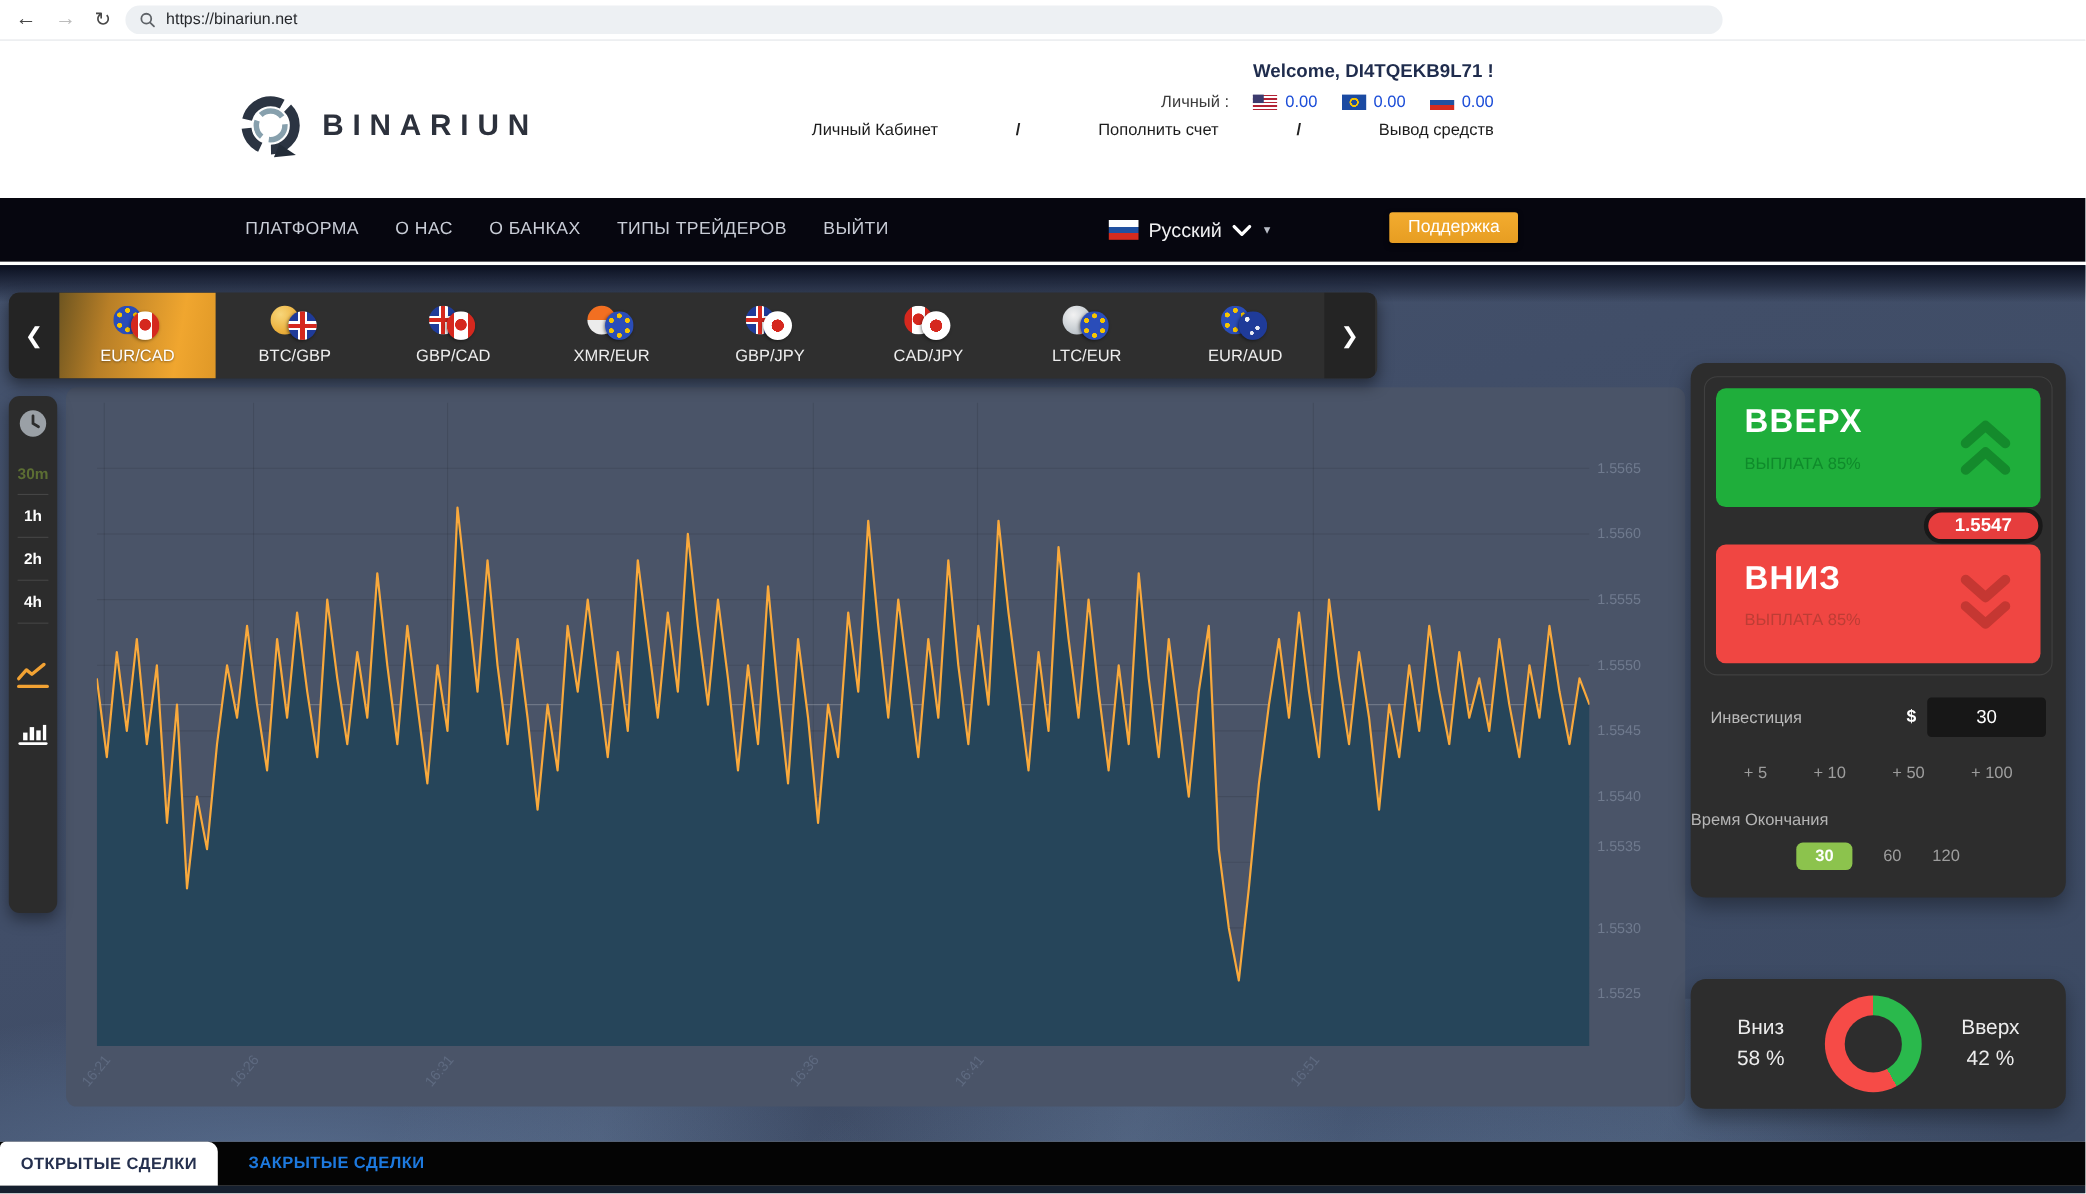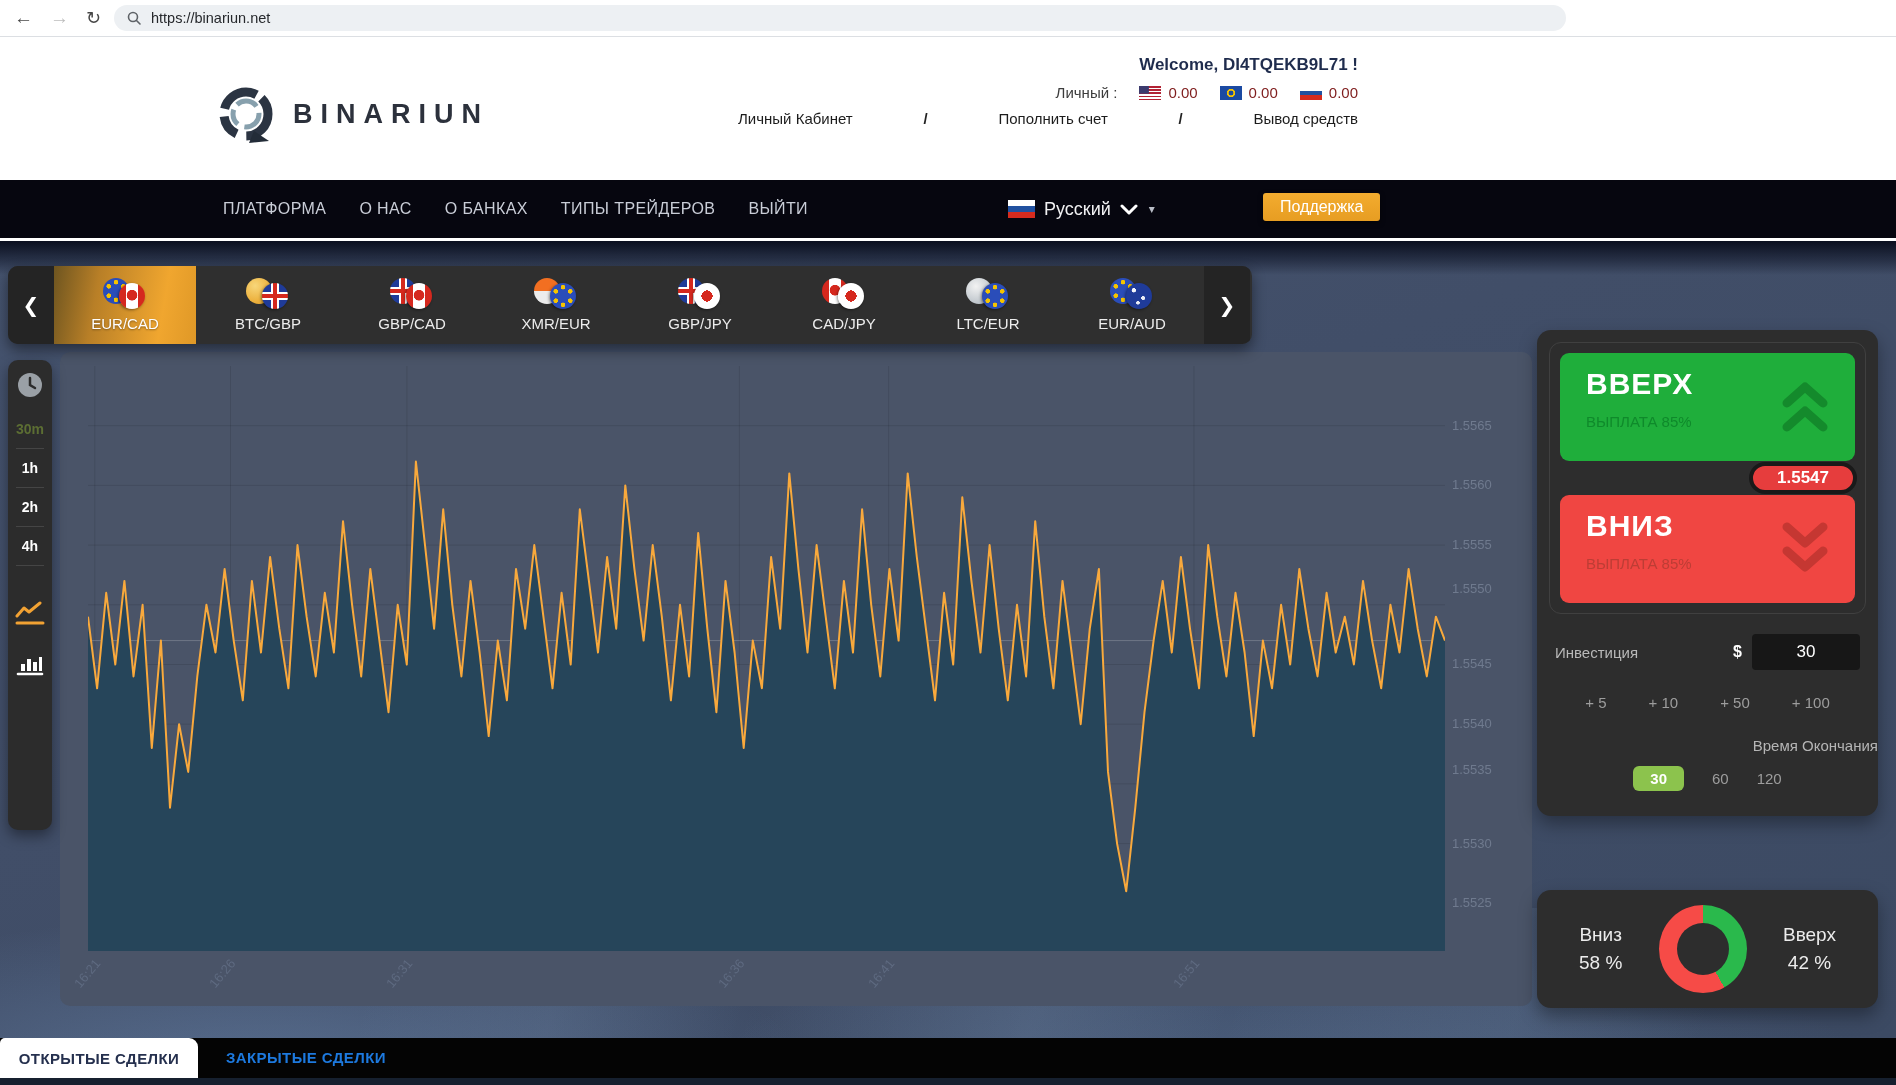--- a/index.html
+++ b/index.html
@@ -17,21 +17,21 @@
           display:flex;align-items:center;padding-left:12px;gap:9px;}
   .url-text{font-size:14.5px;color:#26282c;}
 
   
   .site-header{position:absolute;top:37px;left:0;right:0;height:143px;background:#fff;}
   .brand{position:absolute;left:213px;top:44px;display:flex;align-items:center;gap:14px;cursor:pointer;}
   .brand-word{font-size:27px;font-weight:600;letter-spacing:8px;color:#2c313c;}
   .header-right{position:absolute;right:538px;top:18px;text-align:right;width:620px;}
   .welcome{font-size:17px;font-weight:bold;color:#1f2c4d;}
   .balance-row{margin-top:9px;font-size:15px;color:#3c3c3c;display:flex;justify-content:flex-end;align-items:center;gap:22px;}
-  .bal-group{display:inline-flex;align-items:center;gap:7px;color:#7f1d1d;}
+  .bal-group{display:inline-flex;align-items:center;gap:7px;color:#1d4ed8;}
   .flag-rect{display:inline-block;width:22px;height:14px;}
   .flag-rect.us{background:linear-gradient(#3c3b6e,#3c3b6e) left top/45% 55% no-repeat,
                 repeating-linear-gradient(180deg,#b22234 0 1.6px,#fff 1.6px 3.2px);}
   .flag-rect.eu{background-image:radial-gradient(circle at 50% 50%,transparent 2.4px,#f6c400 2.6px 4px,transparent 4.4px);
                 background-color:#1b4aa2;}
   .flag-rect.ru{background:linear-gradient(180deg,#fff 0 34%,#2151a0 34% 67%,#d52b1e 67%);}
   .flag-rect.lg{width:27px;height:18px;}
   .account-links{margin-top:9px;font-size:15px;color:#1c1c1c;display:flex;justify-content:space-between;gap:12px;align-items:center;}
   .account-links .sep{color:#222;font-weight:bold;}
 
@@ -131,21 +131,21 @@
   .price-badge{position:absolute;right:8px;top:119px;z-index:4;background:#e63d3d;border:4px solid #191919;
                border-radius:16px;padding:2px 24px;color:#fff;font-weight:bold;font-size:17px;}
   .invest-row{margin:20px 18px 0;display:flex;justify-content:space-between;align-items:center;}
   .invest-label{color:#b9b9b9;font-size:15px;}
   .invest-right{display:flex;align-items:center;}
   .dollar{color:#fff;font-weight:bold;margin-right:10px;font-size:16px;}
   .invest-input{width:104px;height:34px;background:#171717;border:none;border-radius:4px;color:#fff;
                 font-size:17px;text-align:center;font-family:inherit;}
   .inc-row{margin-top:24px;display:flex;justify-content:center;gap:42px;color:#9d9d9d;font-size:15px;}
   .inc-row span{cursor:pointer;}
-  .expiry-label{margin-top:26px;text-align:right;color:#b5b5b5;font-size:15px;}
+  .expiry-label{margin-top:26px;text-align:left;color:#b5b5b5;font-size:15px;}
   .expiry-row{margin-top:12px;display:flex;justify-content:center;align-items:center;gap:28px;
               font-size:15px;color:#9d9d9d;}
   .chip{cursor:pointer;}
   .chip.selected{background:#8cc34d;color:#fff;padding:4px 17px;border-radius:6px;font-weight:bold;}
 
   
   .sentiment-card{position:absolute;left:1537px;top:649px;width:341px;height:118px;background:#2d2d2d;border-radius:14px;
                   display:flex;align-items:center;justify-content:space-between;padding:0 42px;box-sizing:border-box;
                   font-size:19px;color:#ececec;text-align:center;line-height:1.45;box-shadow:0 8px 18px rgba(0,0,0,.35);}
   .donut{width:88px;height:88px;border-radius:50%;position:relative;}
@@ -255,21 +255,21 @@
           <line x1="800.63" y1="0" x2="800.63" y2="585" stroke="rgba(0,0,0,0.10)" stroke-width="1"></line>
           <line x1="1105.955" y1="0" x2="1105.955" y2="585" stroke="rgba(0,0,0,0.10)" stroke-width="1"></line>
           <line x1="0" y1="274.5918367346955" x2="1357" y2="274.5918367346955" stroke="rgba(255,255,255,0.20)" stroke-width="1"></line>
           <path d="M0 585 L0.0 250.7 L9.1 322.3 L18.2 226.8 L27.3 298.5 L36.4 214.9 L45.5 310.4 L54.6 238.8 L63.8 382.0 L72.9 274.6 L82.0 441.7 L91.1 358.2 L100.2 405.9 L109.3 310.4 L118.4 238.8 L127.5 286.5 L136.6 203.0 L145.7 274.6 L154.8 334.3 L163.9 214.9 L173.0 286.5 L182.1 191.0 L191.3 262.7 L200.4 322.3 L209.5 179.1 L218.6 250.7 L227.7 310.4 L236.8 226.8 L245.9 286.5 L255.0 155.2 L264.1 238.8 L273.2 310.4 L282.3 203.0 L291.4 274.6 L300.5 346.2 L309.7 238.8 L318.8 298.5 L327.9 95.5 L337.0 179.1 L346.1 262.7 L355.2 143.3 L364.3 238.8 L373.4 310.4 L382.5 214.9 L391.6 286.5 L400.7 370.1 L409.8 274.6 L418.9 334.3 L428.0 203.0 L437.2 262.7 L446.3 179.1 L455.4 250.7 L464.5 322.3 L473.6 226.8 L482.7 298.5 L491.8 143.3 L500.9 214.9 L510.0 286.5 L519.1 191.0 L528.2 262.7 L537.3 119.4 L546.4 203.0 L555.6 274.6 L564.7 179.1 L573.8 250.7 L582.9 334.3 L592.0 238.8 L601.1 310.4 L610.2 167.1 L619.3 262.7 L628.4 346.2 L637.5 214.9 L646.6 286.5 L655.7 382.0 L664.8 274.6 L673.9 322.3 L683.1 191.0 L692.2 262.7 L701.3 107.4 L710.4 203.0 L719.5 286.5 L728.6 179.1 L737.7 250.7 L746.8 322.3 L755.9 214.9 L765.0 286.5 L774.1 143.3 L783.2 238.8 L792.3 310.4 L801.4 203.0 L810.6 274.6 L819.7 107.4 L828.8 191.0 L837.9 262.7 L847.0 334.3 L856.1 226.8 L865.2 298.5 L874.3 131.3 L883.4 214.9 L892.5 286.5 L901.6 179.1 L910.7 262.7 L919.8 334.3 L929.0 238.8 L938.1 310.4 L947.2 155.2 L956.3 250.7 L965.4 322.3 L974.5 214.9 L983.6 286.5 L992.7 358.2 L1001.8 262.7 L1010.9 203.0 L1020.0 405.9 L1029.1 477.6 L1038.2 525.3 L1047.3 441.7 L1056.5 346.2 L1065.6 274.6 L1074.7 214.9 L1083.8 286.5 L1092.9 191.0 L1102.0 262.7 L1111.1 322.3 L1120.2 179.1 L1129.3 250.7 L1138.4 310.4 L1147.5 226.8 L1156.6 286.5 L1165.7 370.1 L1174.9 274.6 L1184.0 322.3 L1193.1 238.8 L1202.2 298.5 L1211.3 203.0 L1220.4 262.7 L1229.5 310.4 L1238.6 226.8 L1247.7 286.5 L1256.8 250.7 L1265.9 298.5 L1275.0 214.9 L1284.1 274.6 L1293.2 322.3 L1302.4 238.8 L1311.5 286.5 L1320.6 203.0 L1329.7 262.7 L1338.8 310.4 L1347.9 250.7 L1357.0 274.6 L1357 585 Z" fill="#26455a"></path>
           <path d="M0.0 250.7 L9.1 322.3 L18.2 226.8 L27.3 298.5 L36.4 214.9 L45.5 310.4 L54.6 238.8 L63.8 382.0 L72.9 274.6 L82.0 441.7 L91.1 358.2 L100.2 405.9 L109.3 310.4 L118.4 238.8 L127.5 286.5 L136.6 203.0 L145.7 274.6 L154.8 334.3 L163.9 214.9 L173.0 286.5 L182.1 191.0 L191.3 262.7 L200.4 322.3 L209.5 179.1 L218.6 250.7 L227.7 310.4 L236.8 226.8 L245.9 286.5 L255.0 155.2 L264.1 238.8 L273.2 310.4 L282.3 203.0 L291.4 274.6 L300.5 346.2 L309.7 238.8 L318.8 298.5 L327.9 95.5 L337.0 179.1 L346.1 262.7 L355.2 143.3 L364.3 238.8 L373.4 310.4 L382.5 214.9 L391.6 286.5 L400.7 370.1 L409.8 274.6 L418.9 334.3 L428.0 203.0 L437.2 262.7 L446.3 179.1 L455.4 250.7 L464.5 322.3 L473.6 226.8 L482.7 298.5 L491.8 143.3 L500.9 214.9 L510.0 286.5 L519.1 191.0 L528.2 262.7 L537.3 119.4 L546.4 203.0 L555.6 274.6 L564.7 179.1 L573.8 250.7 L582.9 334.3 L592.0 238.8 L601.1 310.4 L610.2 167.1 L619.3 262.7 L628.4 346.2 L637.5 214.9 L646.6 286.5 L655.7 382.0 L664.8 274.6 L673.9 322.3 L683.1 191.0 L692.2 262.7 L701.3 107.4 L710.4 203.0 L719.5 286.5 L728.6 179.1 L737.7 250.7 L746.8 322.3 L755.9 214.9 L765.0 286.5 L774.1 143.3 L783.2 238.8 L792.3 310.4 L801.4 203.0 L810.6 274.6 L819.7 107.4 L828.8 191.0 L837.9 262.7 L847.0 334.3 L856.1 226.8 L865.2 298.5 L874.3 131.3 L883.4 214.9 L892.5 286.5 L901.6 179.1 L910.7 262.7 L919.8 334.3 L929.0 238.8 L938.1 310.4 L947.2 155.2 L956.3 250.7 L965.4 322.3 L974.5 214.9 L983.6 286.5 L992.7 358.2 L1001.8 262.7 L1010.9 203.0 L1020.0 405.9 L1029.1 477.6 L1038.2 525.3 L1047.3 441.7 L1056.5 346.2 L1065.6 274.6 L1074.7 214.9 L1083.8 286.5 L1092.9 191.0 L1102.0 262.7 L1111.1 322.3 L1120.2 179.1 L1129.3 250.7 L1138.4 310.4 L1147.5 226.8 L1156.6 286.5 L1165.7 370.1 L1174.9 274.6 L1184.0 322.3 L1193.1 238.8 L1202.2 298.5 L1211.3 203.0 L1220.4 262.7 L1229.5 310.4 L1238.6 226.8 L1247.7 286.5 L1256.8 250.7 L1265.9 298.5 L1275.0 214.9 L1284.1 274.6 L1293.2 322.3 L1302.4 238.8 L1311.5 286.5 L1320.6 203.0 L1329.7 262.7 L1338.8 310.4 L1347.9 250.7 L1357.0 274.6" fill="none" stroke="#f9a93c" stroke-width="2" stroke-linejoin="round"></path>
         </svg>
       <div id="y-axis-labels">
           <div class="y-tick" style="top: 65.6939px;">1.5565</div>
           <div class="y-tick" style="top: 125.388px;">1.5560</div>
           <div class="y-tick" style="top: 185.082px;">1.5555</div>
-          <div class="y-tick" style="top: 229px;">1.5550</div>
+          <div class="y-tick" style="top: 245px;">1.5550</div>
           <div class="y-tick" style="top: 304.469px;">1.5545</div>
           <div class="y-tick" style="top: 364.163px;">1.5540</div>
           <div class="y-tick" style="top: 410px;">1.5535</div>
           <div class="y-tick" style="top: 483.551px;">1.5530</div>
           <div class="y-tick" style="top: 543.245px;">1.5525</div>
         </div>
       <div id="x-axis-labels">
           <div class="x-tick" style="left: 10.785px;">16:21</div>
           <div class="x-tick" style="left: 146.485px;">16:26</div>
           <div class="x-tick" style="left: 322.895px;">16:31</div>

